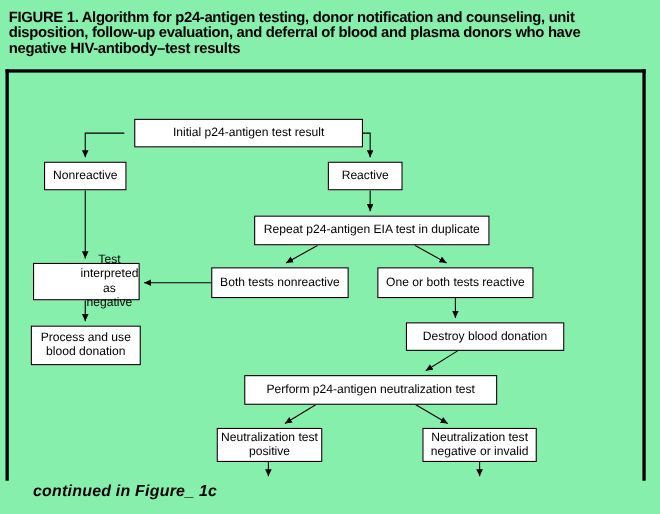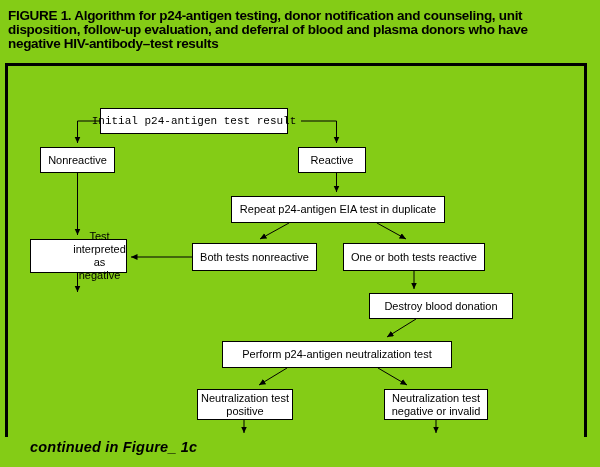--- a/index.html
+++ b/index.html
@@ -1,30 +1,30 @@
 <!DOCTYPE html>
 <html><head>
 <meta charset="utf-8">
 <style>
   html,body{margin:0;padding:0;background:#fff;}
-  .page{position:relative;width:600px;height:467px;background:#84cc16;
+  .page{position:relative;width:600px;height:467px;background:#86efac;
         font-family:"Liberation Sans",sans-serif;color:#000;overflow:hidden;}
   .title{position:absolute;left:8px;top:9px;width:590px;font-weight:bold;
          font-size:13.5px;line-height:13.8px;letter-spacing:-0.3px;}
   .title div{white-space:nowrap;}
   .frame{position:absolute;left:5px;top:63px;width:582px;height:374px;
          box-sizing:border-box;border-top:3px solid #000;
          border-left:3px solid #000;border-right:3px solid #000;}
   svg.connectors{position:absolute;left:0;top:0;width:600px;height:467px;
          pointer-events:none;}
   .node{position:absolute;box-sizing:border-box;border:1px solid #000;
         background:#fff;display:flex;align-items:center;justify-content:center;
         text-align:center;font-size:11px;line-height:13px;padding:1px 2px;}
   .one-line{white-space:nowrap;}
-  .n-initial{left:100px;top:108px;width:188px;height:26px;font-family:Liberation Mono, monospace;}
+  .n-initial{left:122px;top:108px;width:208px;height:26px;}
   .n-nonreactive{left:40px;top:147px;width:75px;height:26px;}
   .n-reactive{left:298px;top:147px;width:68px;height:26px;}
   .n-repeat{left:231px;top:196px;width:214px;height:27px;}
   .n-both-nonreactive{left:192px;top:243px;width:125px;height:28px;}
   .n-one-or-both{left:343px;top:243px;width:142px;height:28px;}
   .n-test-negative{left:30px;top:239px;width:97px;height:34px;padding-left:44px;}
   .n-process-use{left:28px;top:296px;width:100px;height:36px;}
   .n-destroy{left:343px;top:293px;width:144px;height:26px;margin-left:26px;}
   .n-perform{left:222px;top:341px;width:230px;height:27px;}
   .n-neut-positive{left:197px;top:389px;width:96px;height:31px;}
@@ -76,20 +76,21 @@
   <div class="node n-reactive one-line">Reactive</div>
 
   <div class="node n-repeat one-line">Repeat p24-antigen EIA test in duplicate</div>
 
   <div class="node n-both-nonreactive one-line">Both tests nonreactive</div>
 
   <div class="node n-one-or-both one-line">One or both tests reactive</div>
 
   <div class="node n-test-negative">Test interpreted as negative</div>
 
+  <div class="node n-process-use">Process and use blood donation</div>
 
   <div class="node n-destroy one-line">Destroy blood donation</div>
 
   <div class="node n-perform one-line">Perform p24-antigen neutralization test</div>
 
   <div class="node n-neut-positive">Neutralization test positive</div>
 
   <div class="node n-neut-negative">Neutralization test negative or invalid</div>
 
   <div class="continued">continued in Figure_ 1c</div>

